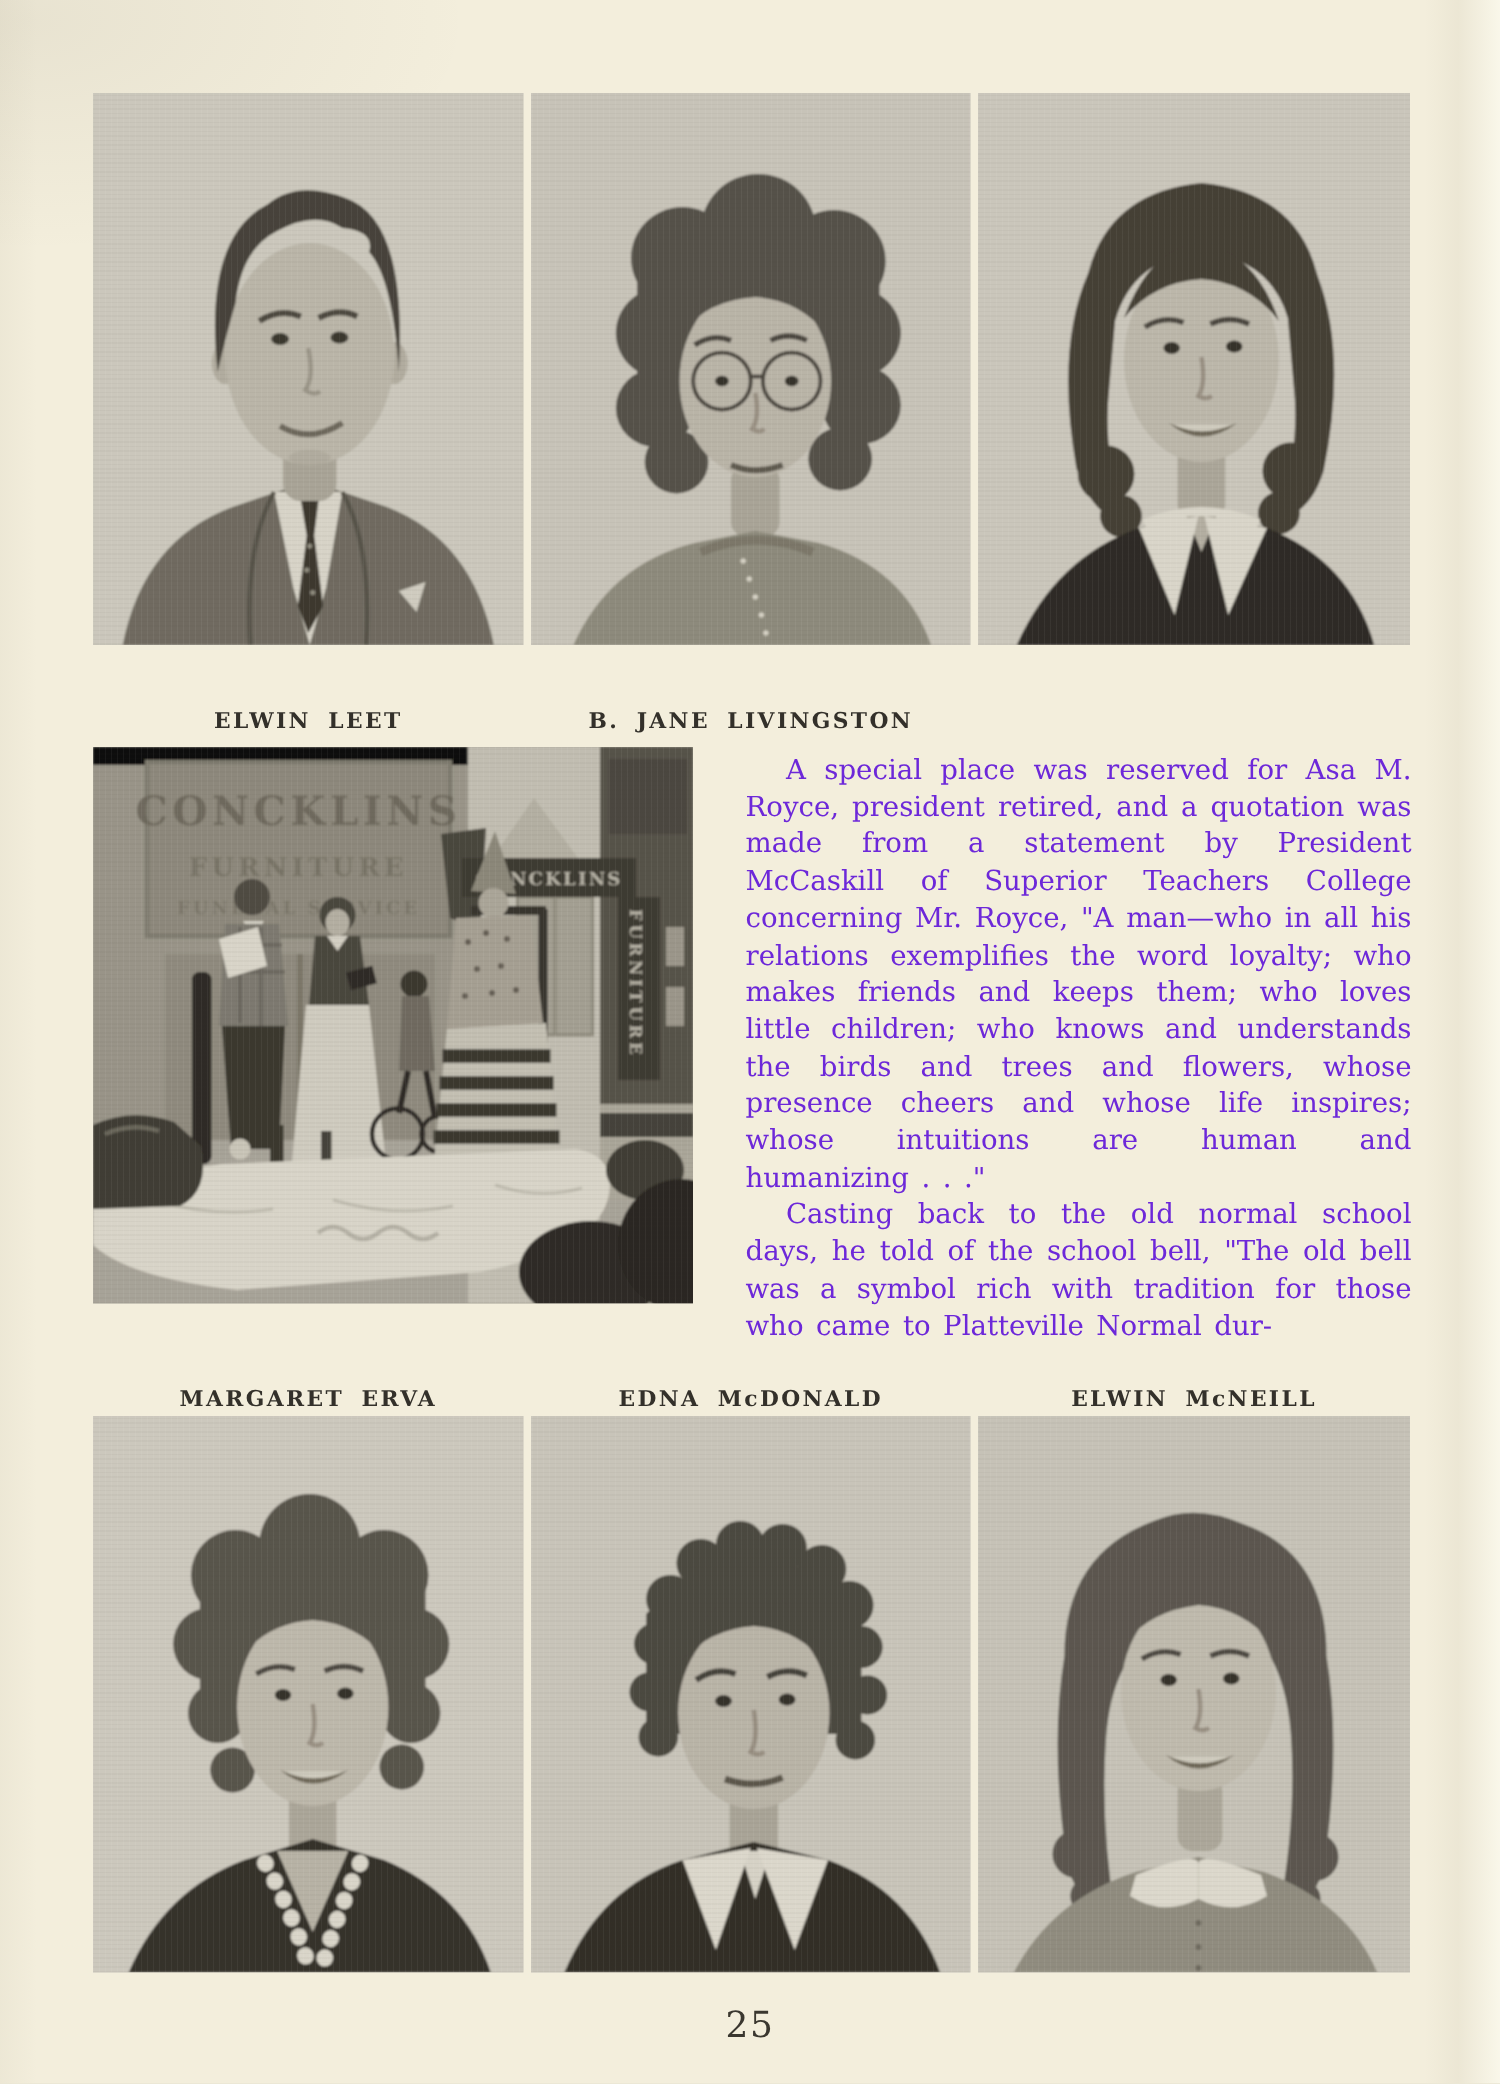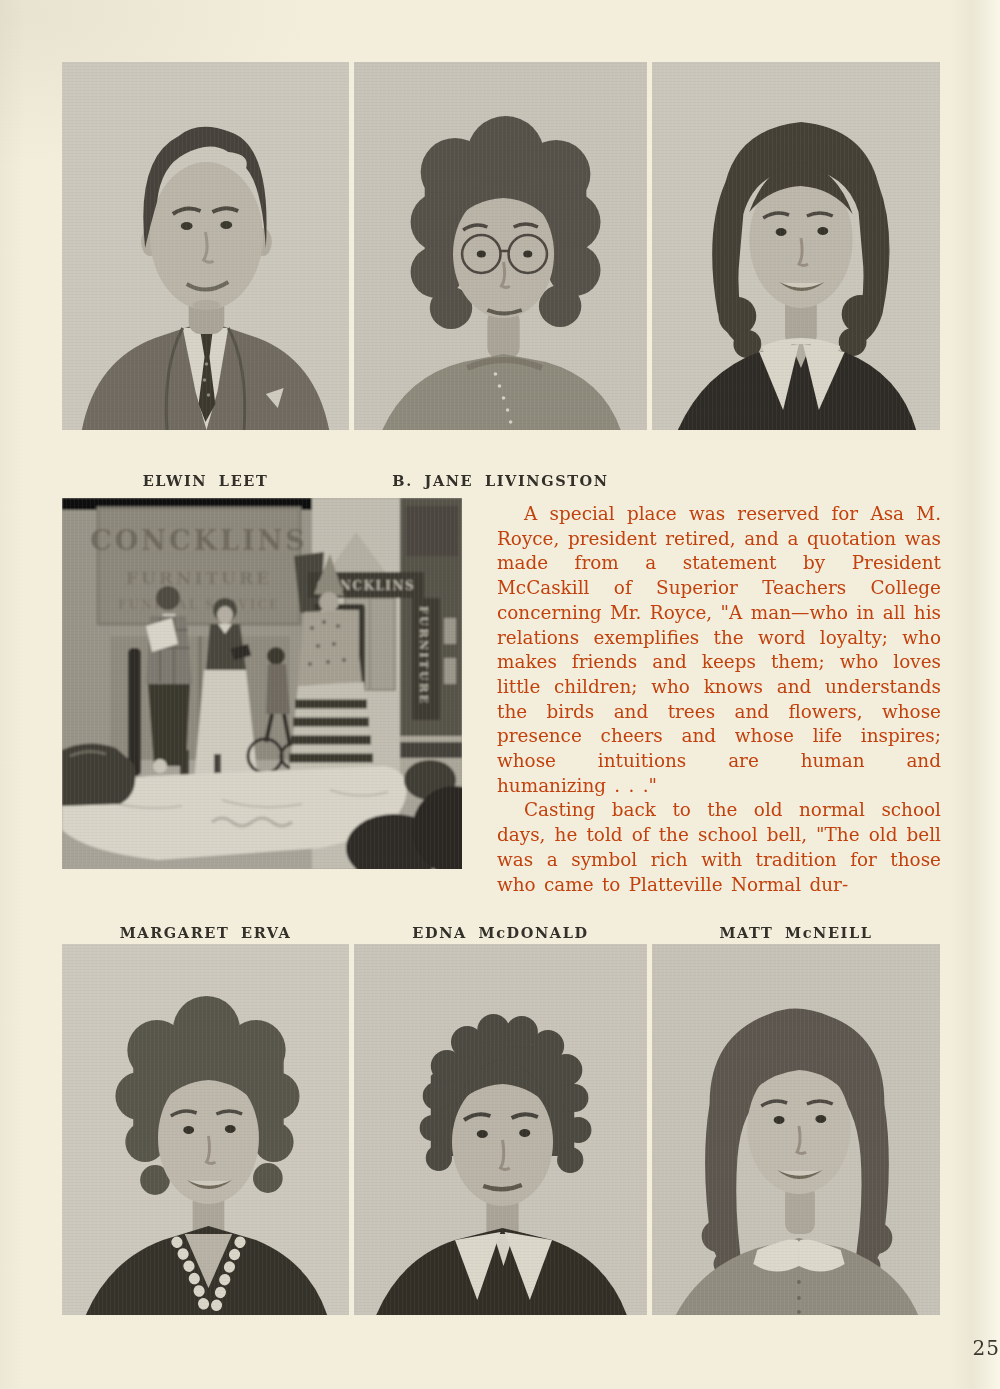--- a/index.html
+++ b/index.html
@@ -27,26 +27,26 @@
   .caption{
     position:absolute;height:22px;display:flex;align-items:center;justify-content:center;
     font-family:"DejaVu Serif","Liberation Serif",serif;font-weight:700;
     font-size:14.5px;letter-spacing:1.6px;word-spacing:5px;color:#33302a;
     white-space:nowrap;
     margin-top:20px;
   }
   .article{
     position:absolute;left:497px;top:502px;width:444px;
     font-size:18.4px;line-height:24.7px;text-align:justify;
-    color:#c2410c;word-spacing:2.5px;
+    color:#6d28d9;word-spacing:2.5px;
   }
   .article p{margin:0;text-indent:27px;}
   .page-number{
-    position:absolute;top:1336px;left:0;width:1000px;text-align:right;
-    font-size:20px;color:#3a372f;letter-spacing:1px;
+    position:absolute;top:1336px;left:0;width:1000px;text-align:center;
+    font-size:24px;color:#3a372f;letter-spacing:1px;
   }
   
   #photo-t1{left:62px;top:62px;width:287px;height:368px;}
   #photo-t2{left:354px;top:62px;width:293px;height:368px;}
   #photo-t3{left:652px;top:62px;width:288px;height:368px;}
   #cap-t1{left:62px;top:449px;width:287px;}
   #cap-t2{left:354px;top:449px;width:293px;text-align:center;}
   #cap-t3{left:652px;top:449px;width:288px;}
   #photo-feature{left:62px;top:498px;width:400px;height:371px;background:#a7a398;}
   #cap-b1{left:62px;top:901px;width:287px;}
@@ -283,21 +283,21 @@
     </svg>
   </div>
 
   <div class="article">
     <p>A special place was reserved for Asa M. Royce, president retired, and a quotation was made from a statement by President McCaskill of Superior Teachers College concerning Mr. Royce, "A man—who in all his relations exemplifies the word loyalty; who makes friends and keeps them; who loves little children; who knows and understands the birds and trees and flowers, whose presence cheers and whose life inspires; whose intuitions are human and humanizing&nbsp;.&nbsp;.&nbsp;."</p>
     <p>Casting back to the old normal school days, he told of the school bell, "The old bell was a symbol rich with tradition for those who came to Platteville Normal dur-</p>
   </div>
 
   <div class="caption" id="cap-b1">MARGARET ERVA</div>
   <div class="caption" id="cap-b2">EDNA McDONALD</div>
-  <div class="caption" id="cap-b3">MATT McNEILL</div>
+  <div class="caption" id="cap-b3">ELWIN McNEILL</div>
 
   <div class="photo" id="photo-b1">
     <svg viewBox="0 0 290 371" preserveAspectRatio="none">
       <g filter="url(#blurA)">
         <rect width="290" height="371" fill="#ccc8bd"></rect>
         <g fill="#59554c">
           <path d="M72,112 Q148,40 224,114 L224,192 L72,192 Z"></path>
           <circle cx="96" cy="106" r="30"></circle>
             <circle cx="146" cy="86" r="34"></circle>
             <circle cx="196" cy="106" r="30"></circle>

